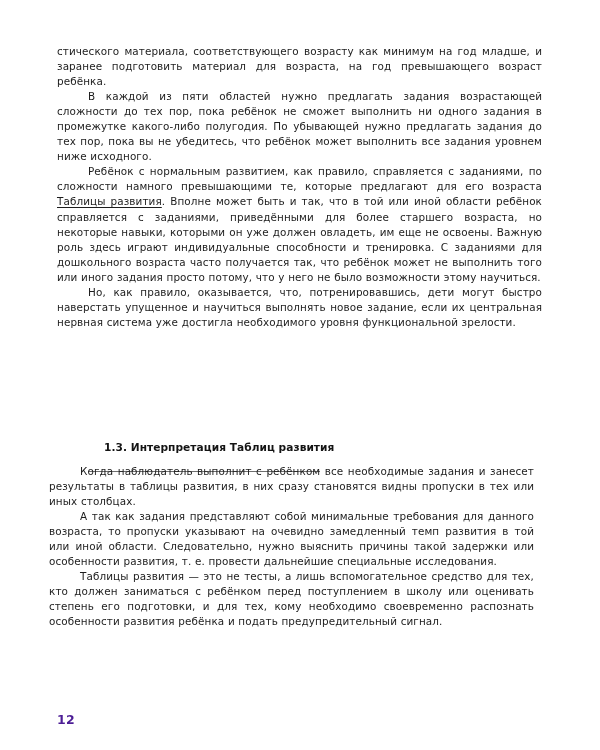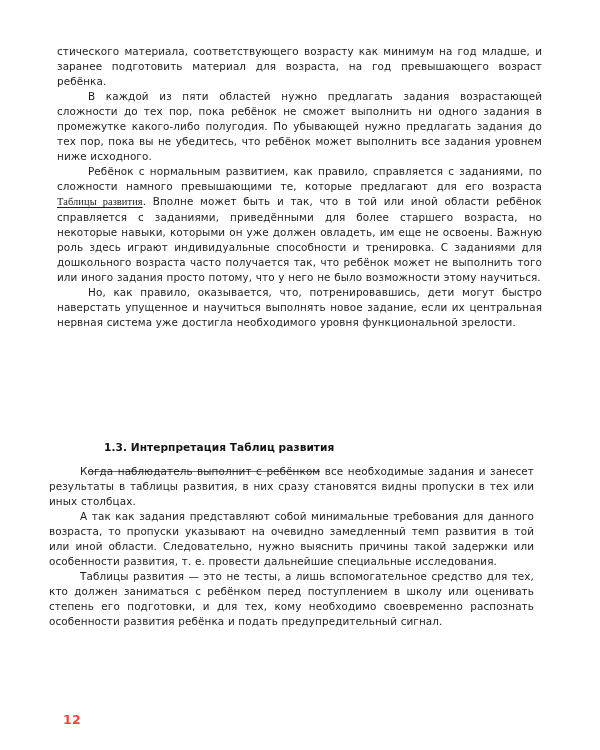--- a/index.html
+++ b/index.html
@@ -46,21 +46,20 @@
   }
 
   .para.cont {
     text-indent: 0;
   }
 
   .ul {
     text-decoration: underline;
     text-underline-offset: 1.5px;
     text-decoration-thickness: 1px;
-    font-family: Liberation Serif, serif;
   }
 
   .section-heading-wrap {
     position: absolute;
     left: 88px;
     top: 424px;
   }
 
   .section-heading {
     margin: 16px;
@@ -81,25 +80,25 @@
 
   .block-after-heading {
     position: absolute;
     left: 49px;
     top: 464px;
     width: 485px;
   }
 
   .page-number {
     position: absolute;
-    left: 63px;
+    left: 57px;
     top: 712px;
     font-size: 12.5px;
     font-weight: bold;
-    color: #ef4444;
+    color: #4c1d95;
     letter-spacing: 0.02em;
   }
 </style>
 </head>
 <body>
 
 <div class="page">
 
   <div class="text-column">
     <p class="para cont">стического материала, соответствующего возрасту как минимум на год младше, и заранее подготовить материал для возраста, на год превышающего возраст ребёнка.</p>

